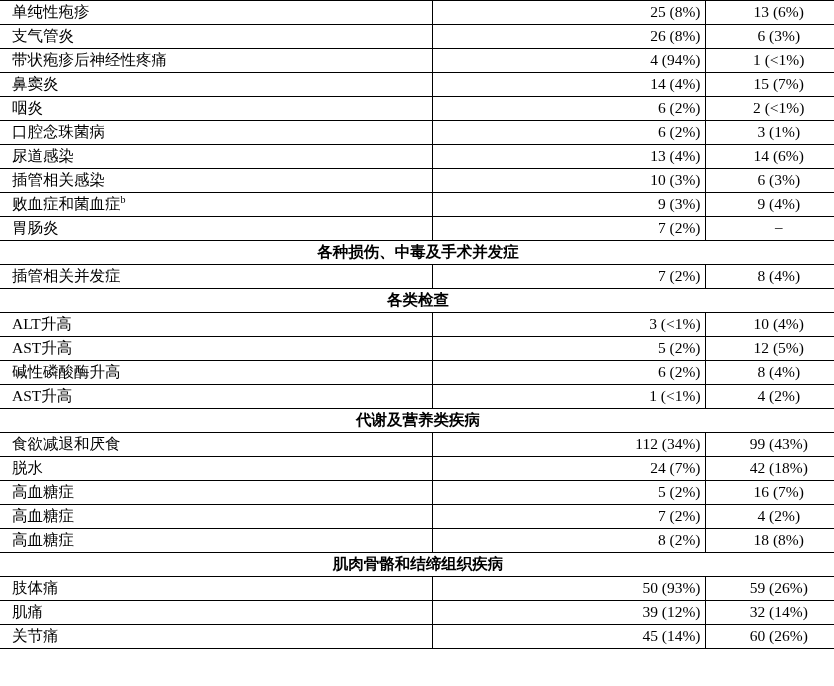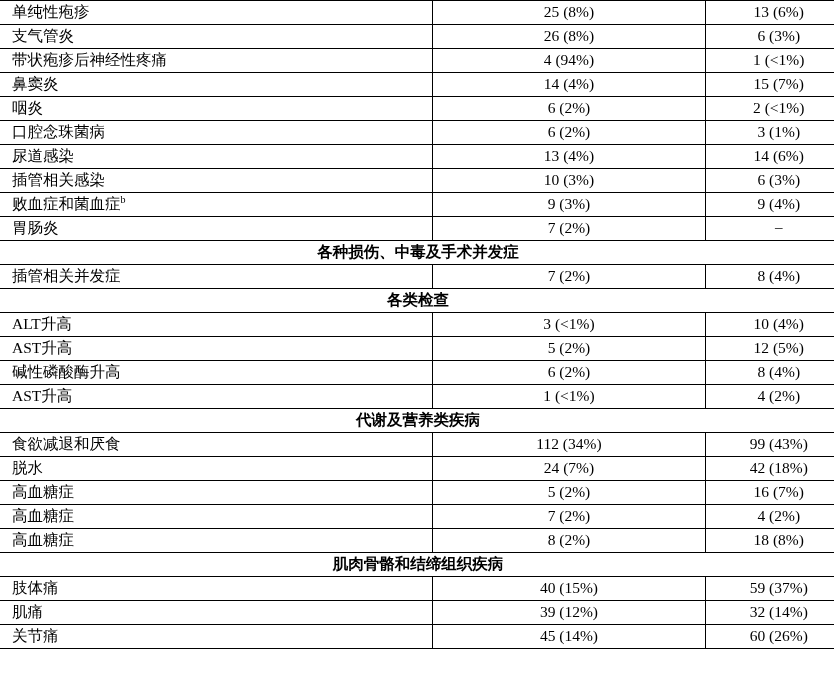--- a/index.html
+++ b/index.html
@@ -35,21 +35,21 @@
     box-sizing: border-box;
   }
   
   table.adverse-table td.term {
     border-left: none;
     text-align: left;
     padding-left: 12px;
     width: 423px;
   }
   table.adverse-table td.val {
-    text-align: center;
+    text-align: right;
     width: 266px;
   }
   table.adverse-table td.val2 {
     text-align: center;
     width: 126px;
     border-right: none;
     padding-left: 22px;
   }
   table.adverse-table td.val2 .inner {
     display: inline-block;
@@ -210,22 +210,22 @@
         <td class="val">8  (2%)</td>
         <td class="val2"><span class="inner">18  (8%)</span></td>
       </tr>
 
       <tr class="section">
         <td colspan="3">肌肉骨骼和结缔组织疾病</td>
       </tr>
 
       <tr>
         <td class="term">肢体痛</td>
-        <td class="val">40  (15%)</td>
-        <td class="val2"><span class="inner">59  (37%)</span></td>
+        <td class="val">50  (93%)</td>
+        <td class="val2"><span class="inner">59  (26%)</span></td>
       </tr>
 
       <tr>
         <td class="term">肌痛</td>
         <td class="val">39  (12%)</td>
         <td class="val2"><span class="inner">32  (14%)</span></td>
       </tr>
 
       <tr>
         <td class="term">关节痛</td>

